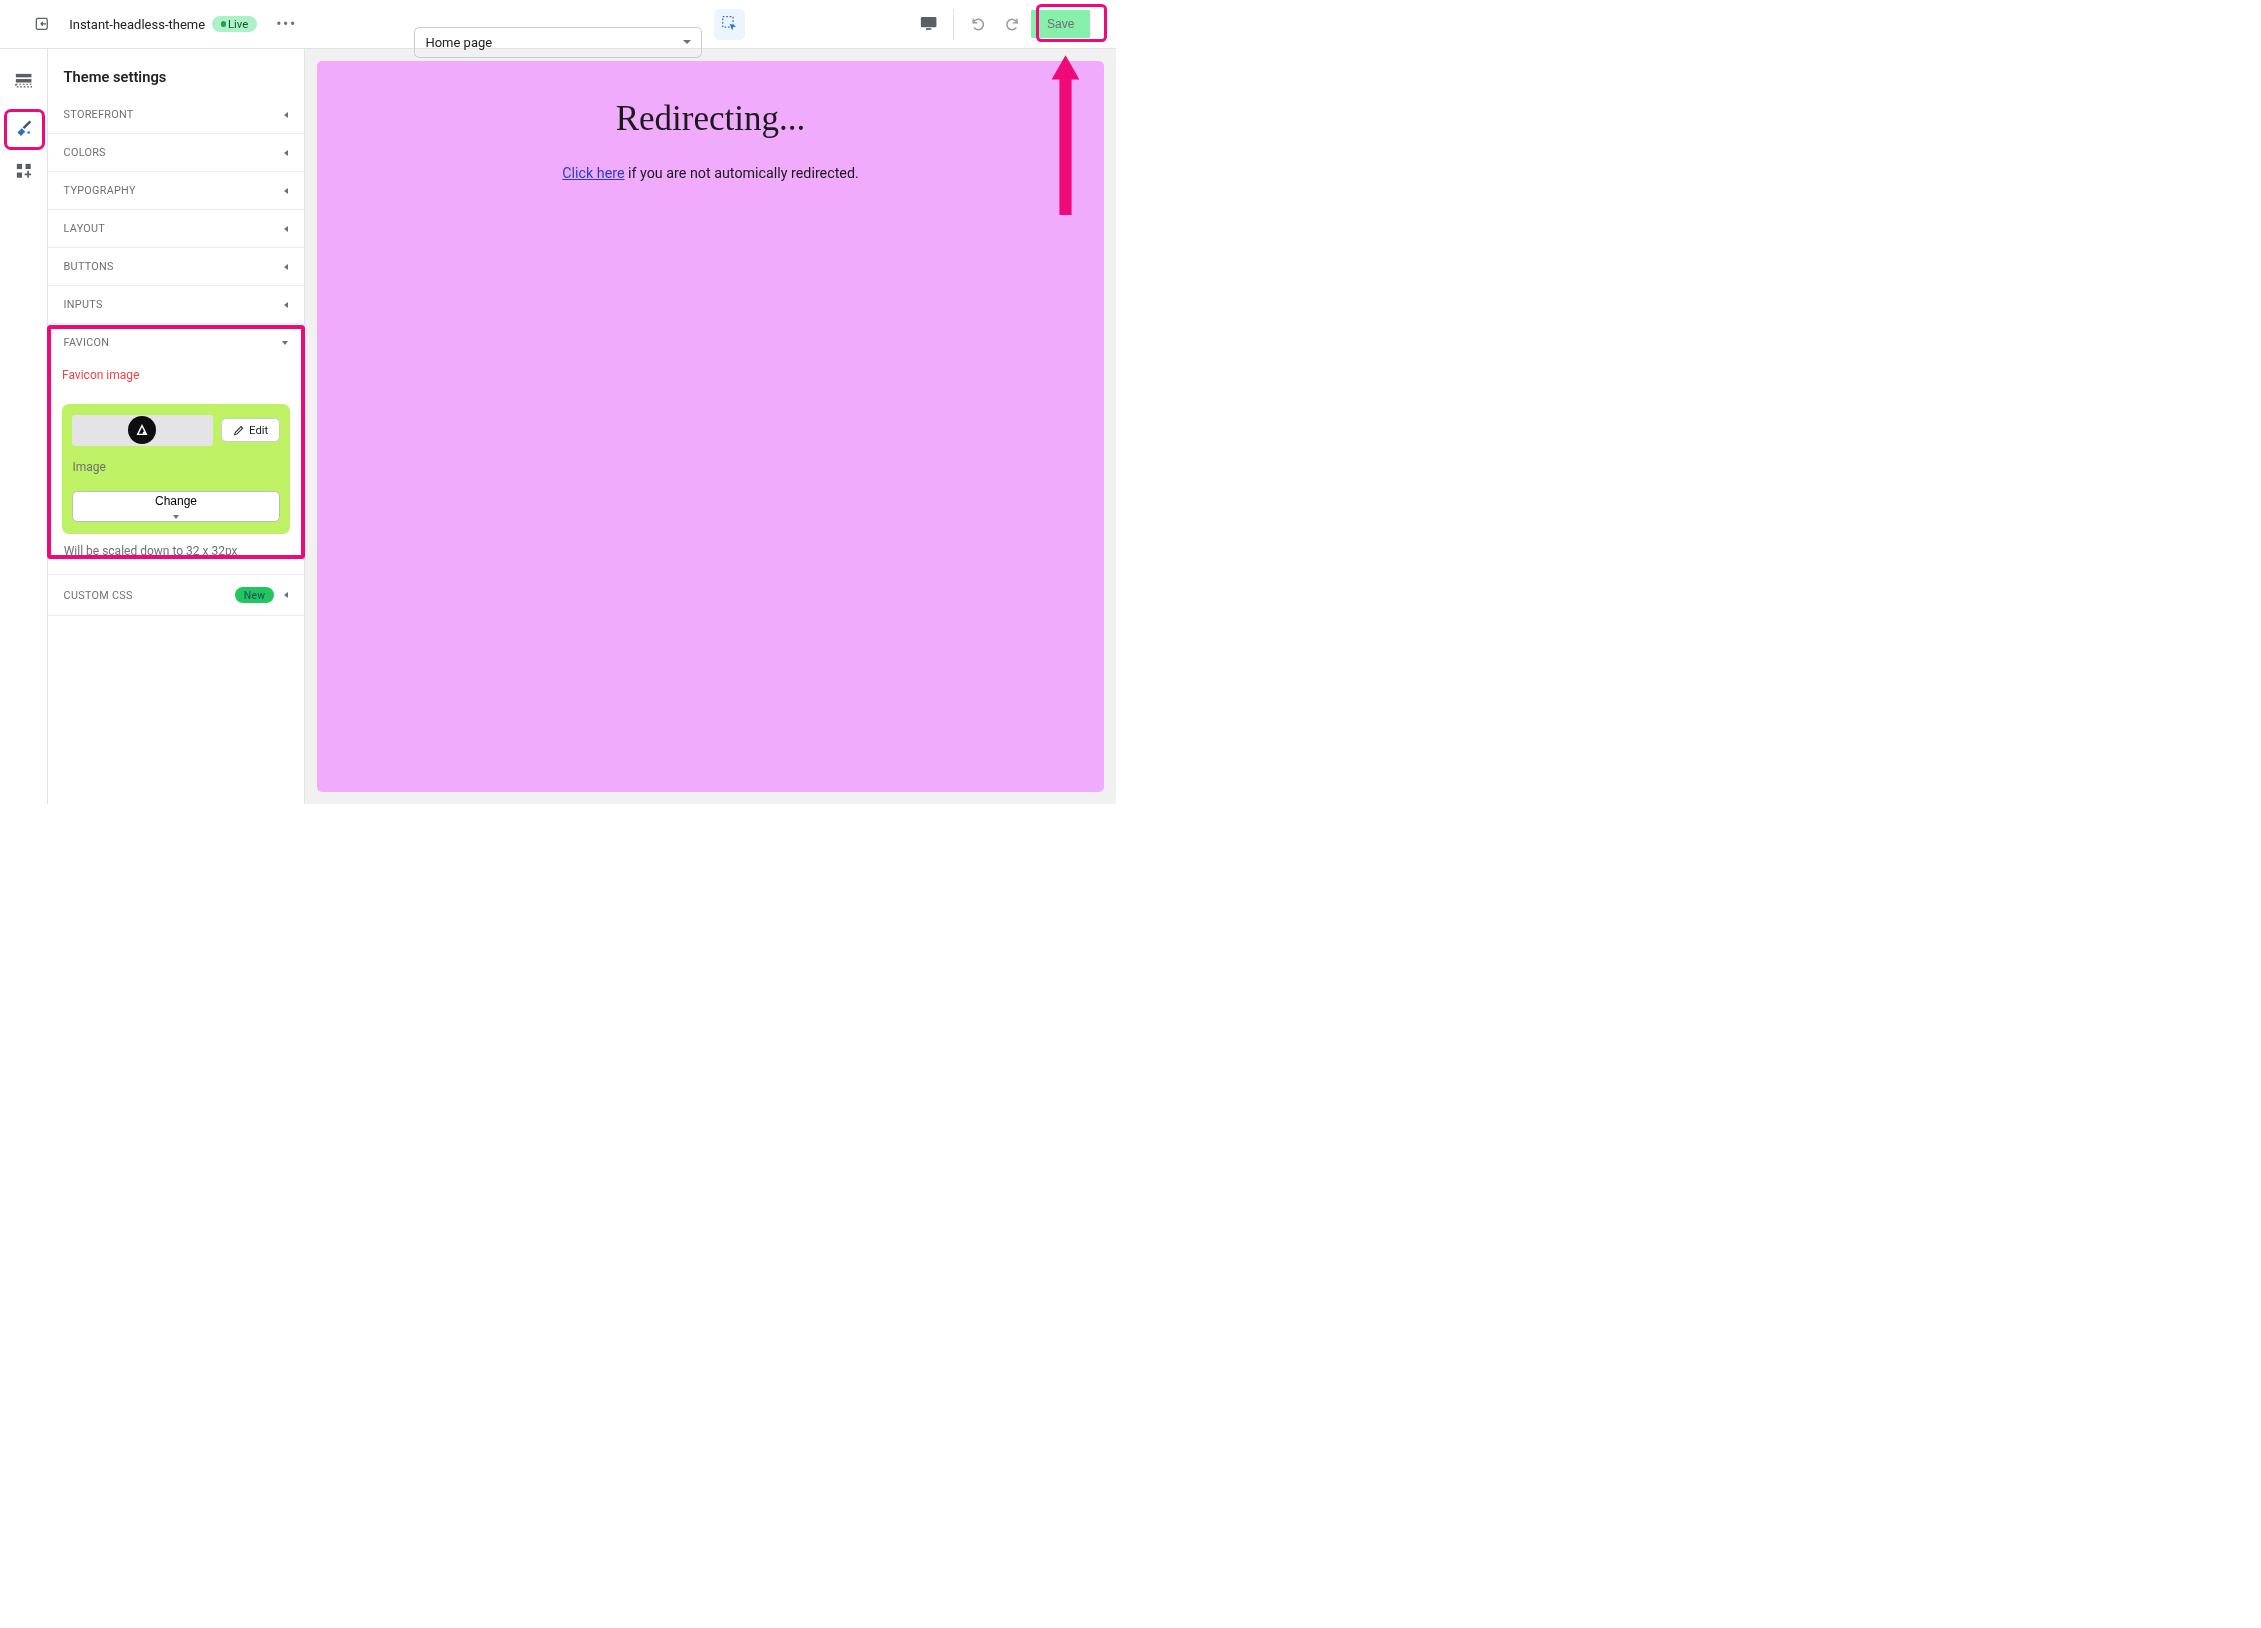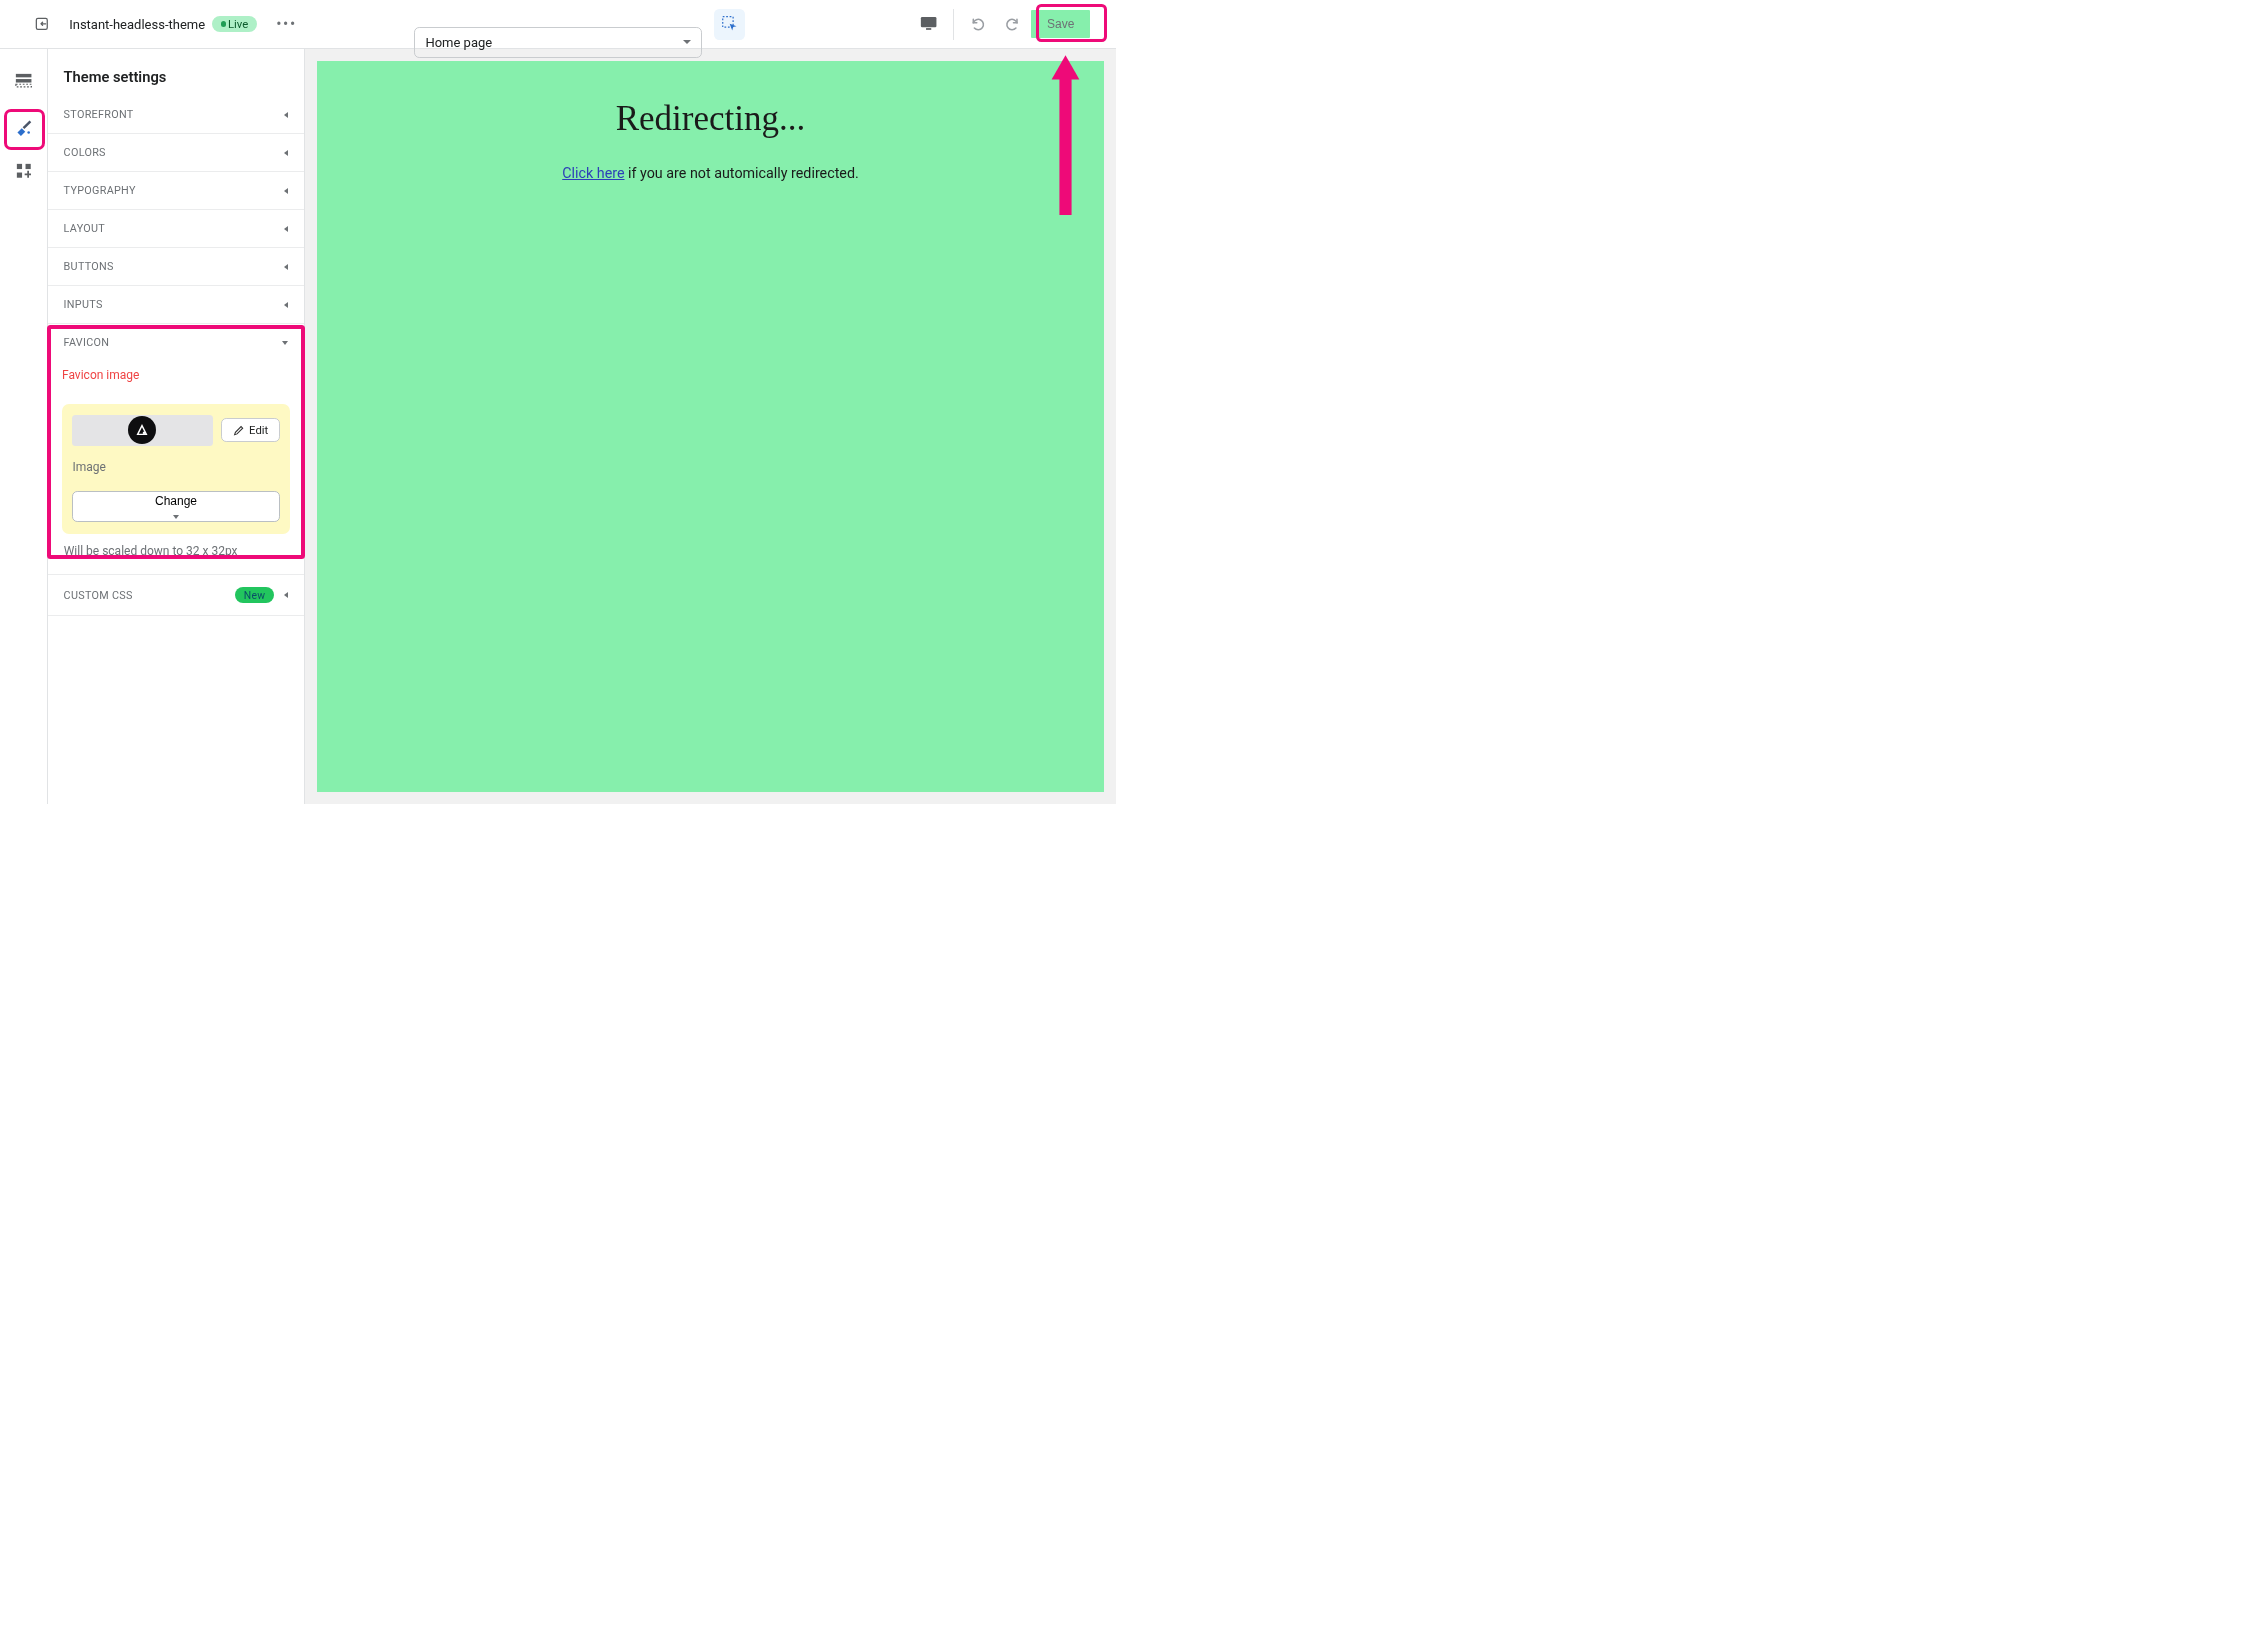--- a/index.html
+++ b/index.html
@@ -144,21 +144,21 @@
     width:0;height:0;
     border-left:3.5px solid transparent;
     border-right:3.5px solid transparent;
     border-top:4.3px solid #6d7175;
   }
   .favicon-body {
     padding:7px 14px 15.6px;
   }
   .field-label { font-size:12px; color:#ef4444; margin-bottom:22px;}
   .image-card {
-    background:#fef9c3; border-radius:7px;
+    background:#bef264; border-radius:7px;
     padding:10.4px 10.4px 12px;
   }
   .image-preview-row {
     position:relative; height:31px;
     display:flex; align-items:center; gap:8.7px;
   }
   .image-preview-bar {
     flex:1; height:31px; background:#e4e4e6; border-radius:3.5px;
     position:relative;
   }
@@ -195,22 +195,22 @@
     text-transform:none;
   }
   .acc-right-group { display:flex; align-items:center; gap:10.4px;}
 
   
   .preview-area {
     flex:1; background:#f1f1f1;
     padding:12px;
   }
   .preview-frame {
-    background:#86efac; width:100%; height:100%;
-    border-radius:0;
+    background:#f0abfc; width:100%; height:100%;
+    border-radius:5px;
     padding-top:38px;
   }
   .redirect-title {
     text-align:center;
     font-family: Georgia, 'Times New Roman', serif;
     font-size:35px; font-weight:500;
     color:#1a1a1a;
   }
   .redirect-text {
     text-align:center; margin-top:26px; font-size:14.3px; color:#1a1a1a;

